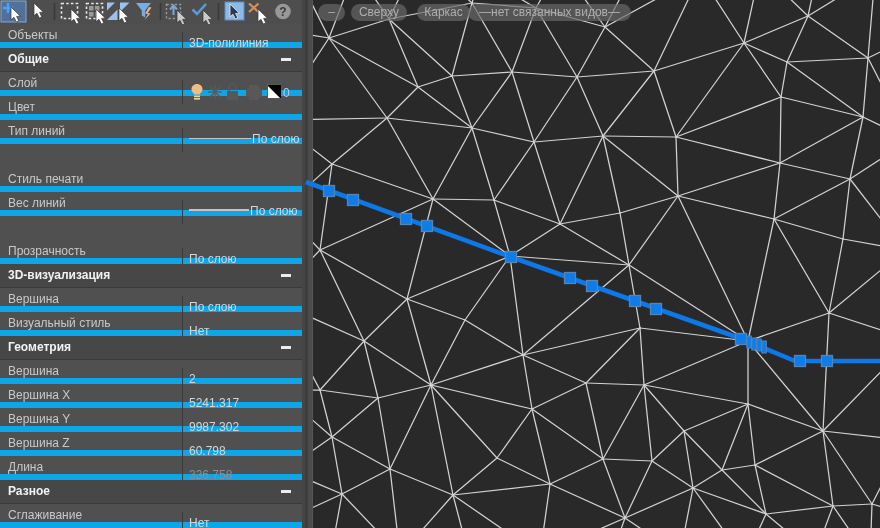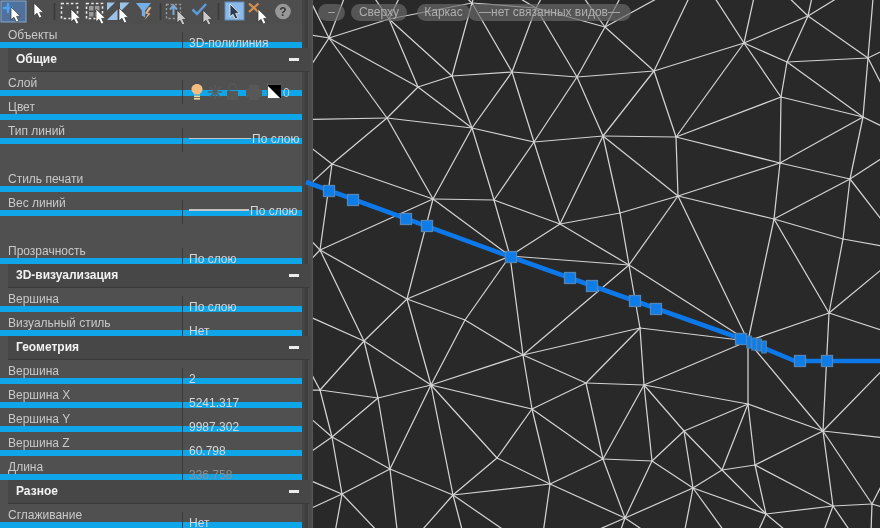--- a/index.html
+++ b/index.html
@@ -3,21 +3,21 @@
 <style>
 html,body{margin:0;padding:0;}
 #root{position:relative;width:880px;height:528px;overflow:hidden;background:#292929;font-family:"Liberation Sans",sans-serif;}
 #mesh{position:absolute;left:0;top:0;}
 .pill{position:absolute;top:4px;height:17px;border-radius:9px;background:rgba(106,106,106,0.68);color:#aeaeae;font-size:12px;line-height:17px;text-align:center;}
 #panel{position:absolute;left:0;top:0;width:302px;height:528px;background:#505050;}
 #sbar{position:absolute;left:301px;top:0;width:4px;height:528px;background:#454545;}#sbar0{position:absolute;left:305px;top:0;width:3px;height:528px;background:#3e3e3e;}
 #sbar2{position:absolute;left:308px;top:0;width:4px;height:528px;background:#4b4b4b;border-right:1px solid #565656;}
 #toolbar{position:absolute;left:0;top:0;width:302px;height:24px;background:#4e4e4e;}
 .row{position:absolute;left:0;width:302px;height:24px;border-bottom:6px solid #0ea5e9;box-sizing:border-box;padding-left:39px;}
-.hdr{position:absolute;left:8px;width:302px;height:24px;background:#474747;border-bottom:1px solid #3b3b3b;box-sizing:border-box;}
+.hdr{position:absolute;left:0;width:302px;height:24px;background:#474747;border-bottom:1px solid #3b3b3b;box-sizing:border-box;}
 .lab{position:absolute;left:8px;top:4px;font-size:12px;color:#c9c9c9;}
 .hlab{position:absolute;left:8px;top:4px;font-size:12px;font-weight:bold;color:#f2f2f2;}
 .minus{position:absolute;right:11px;top:10px;width:10px;height:3px;background:#ececec;}
 .cell{position:absolute;left:166px;top:8px;width:136px;height:24px;border-left:1px solid #3b3b3b;padding-left:6px;box-sizing:border-box;margin-left:16px;}
 .val{font-size:12px;color:#d6d6d6;line-height:23px;}
 .valg{font-size:12px;color:#8f8f8f;line-height:23px;}
 .sw{display:inline-block;width:13px;height:13px;background:#0303f2;border:1px solid #3c3cdc;vertical-align:-2px;margin-right:4px;}
 .ltline{display:inline-block;width:62px;height:1px;background:#c4c4c4;vertical-align:4px;}
 .lwline{display:inline-block;width:60px;height:2px;background:#c4c4c4;vertical-align:4px;}
 </style></head>

